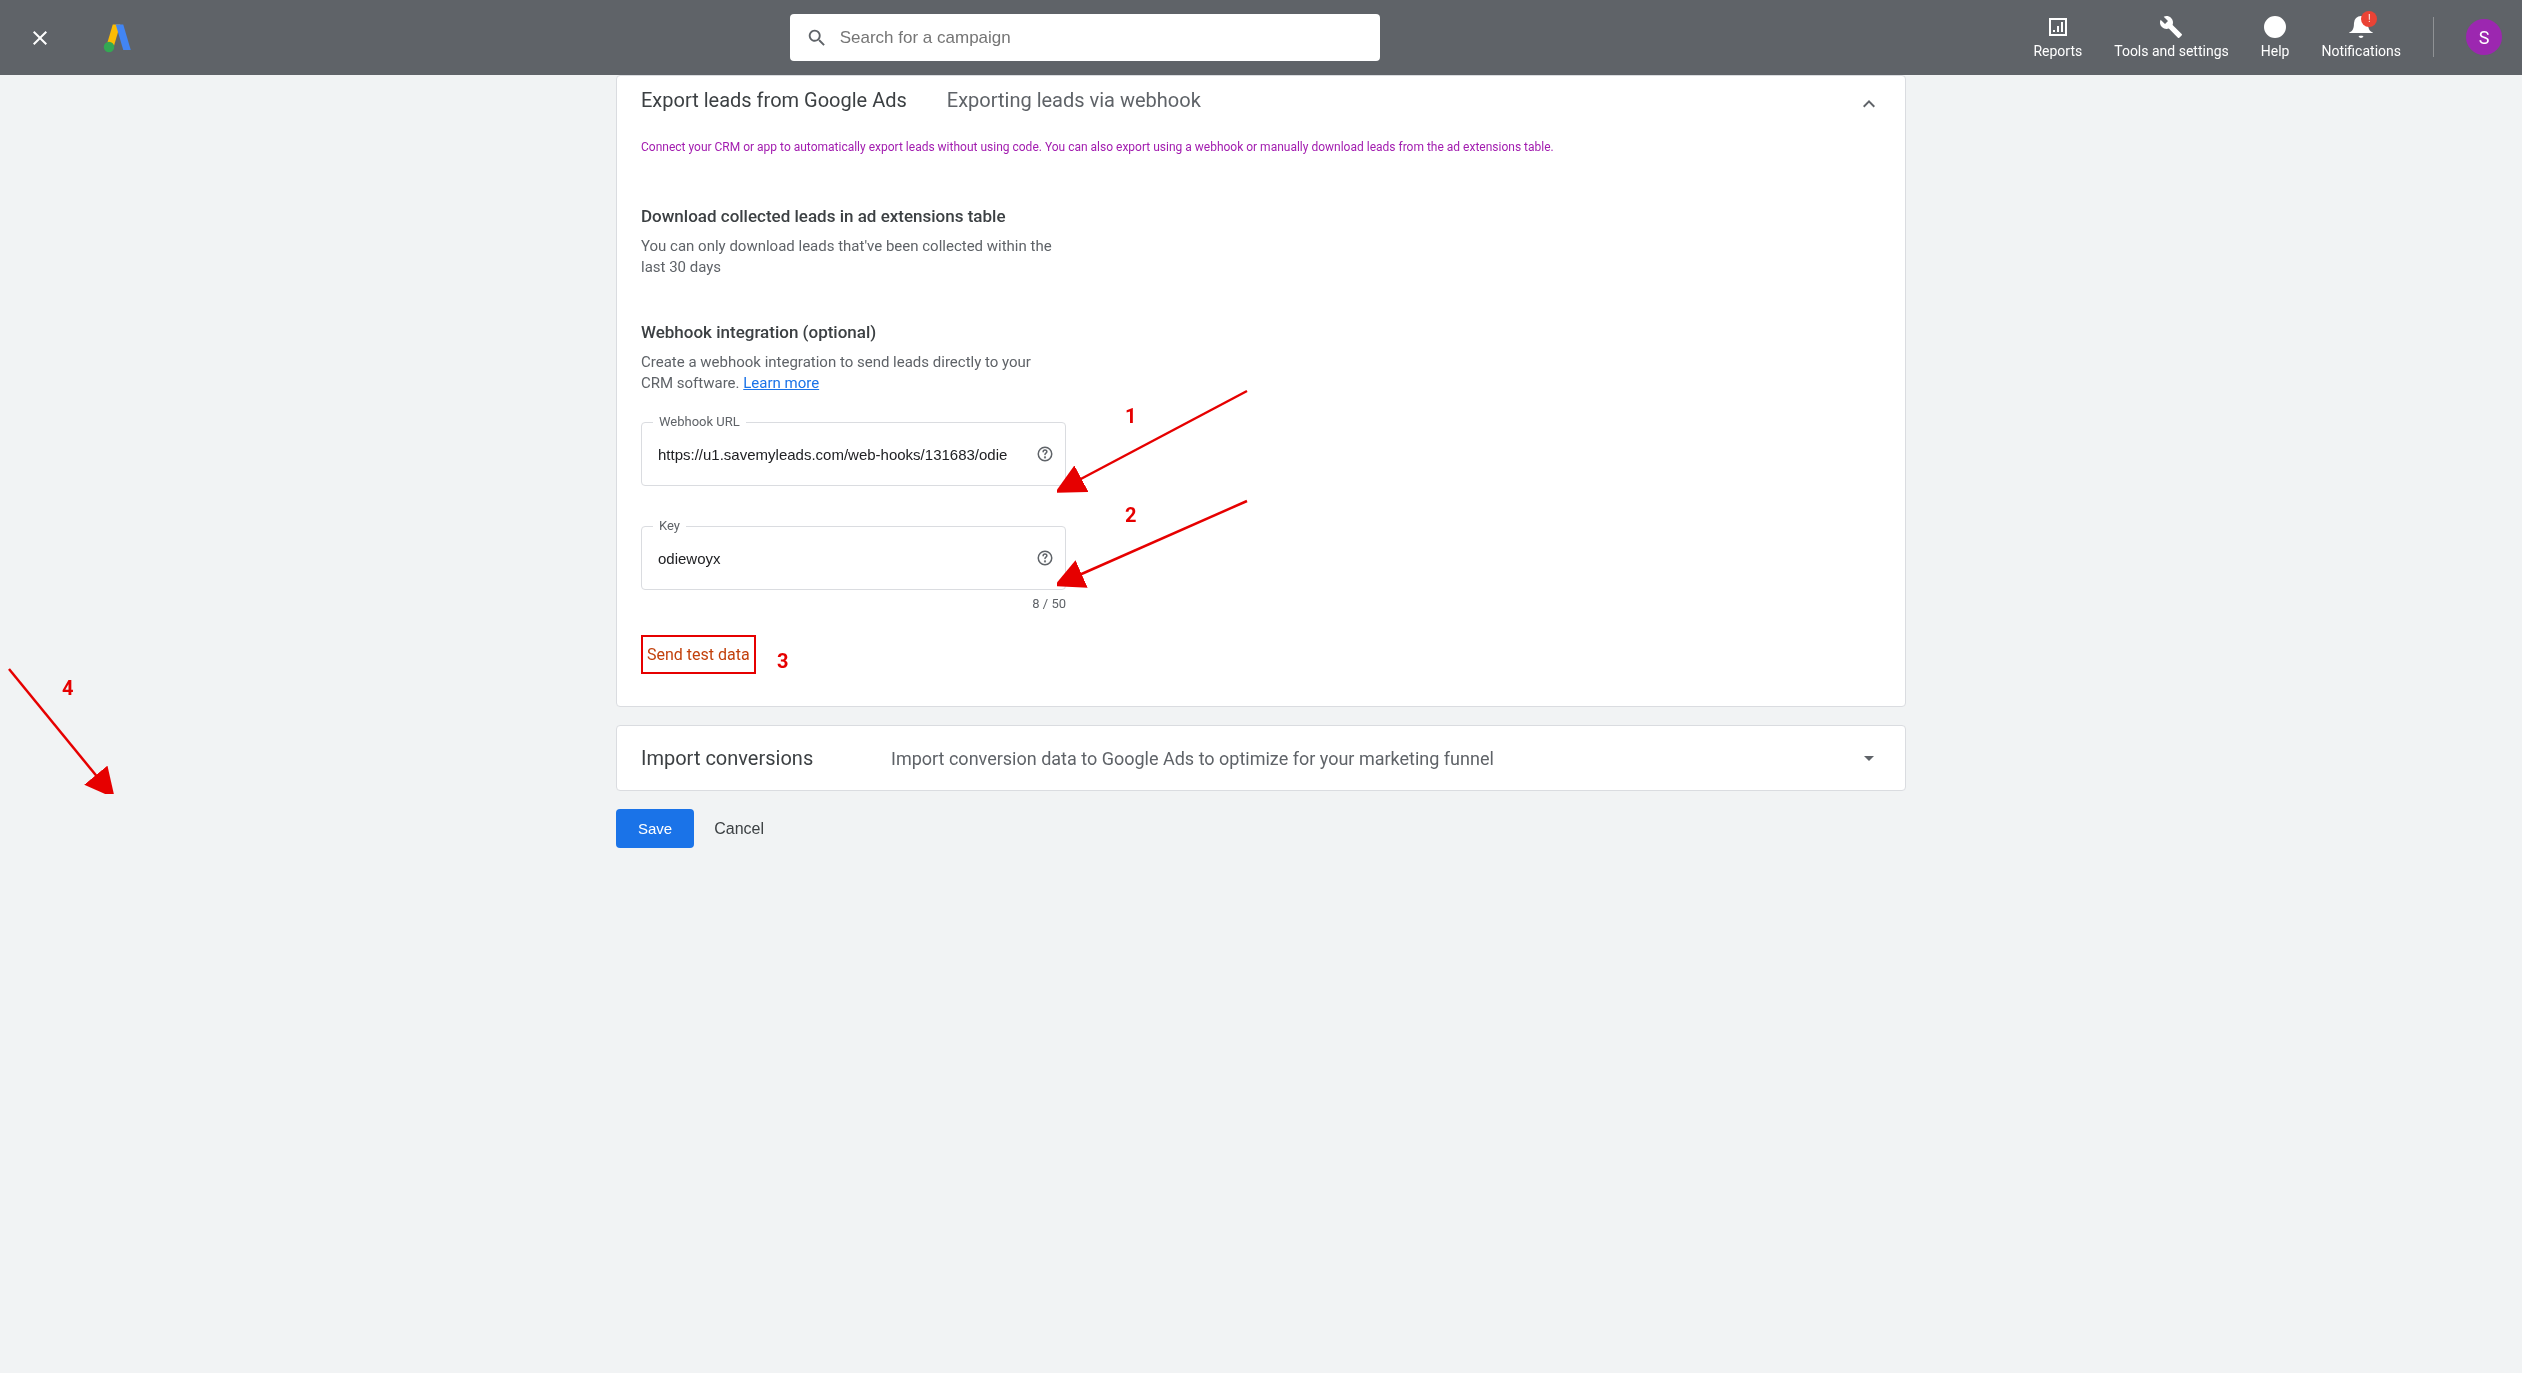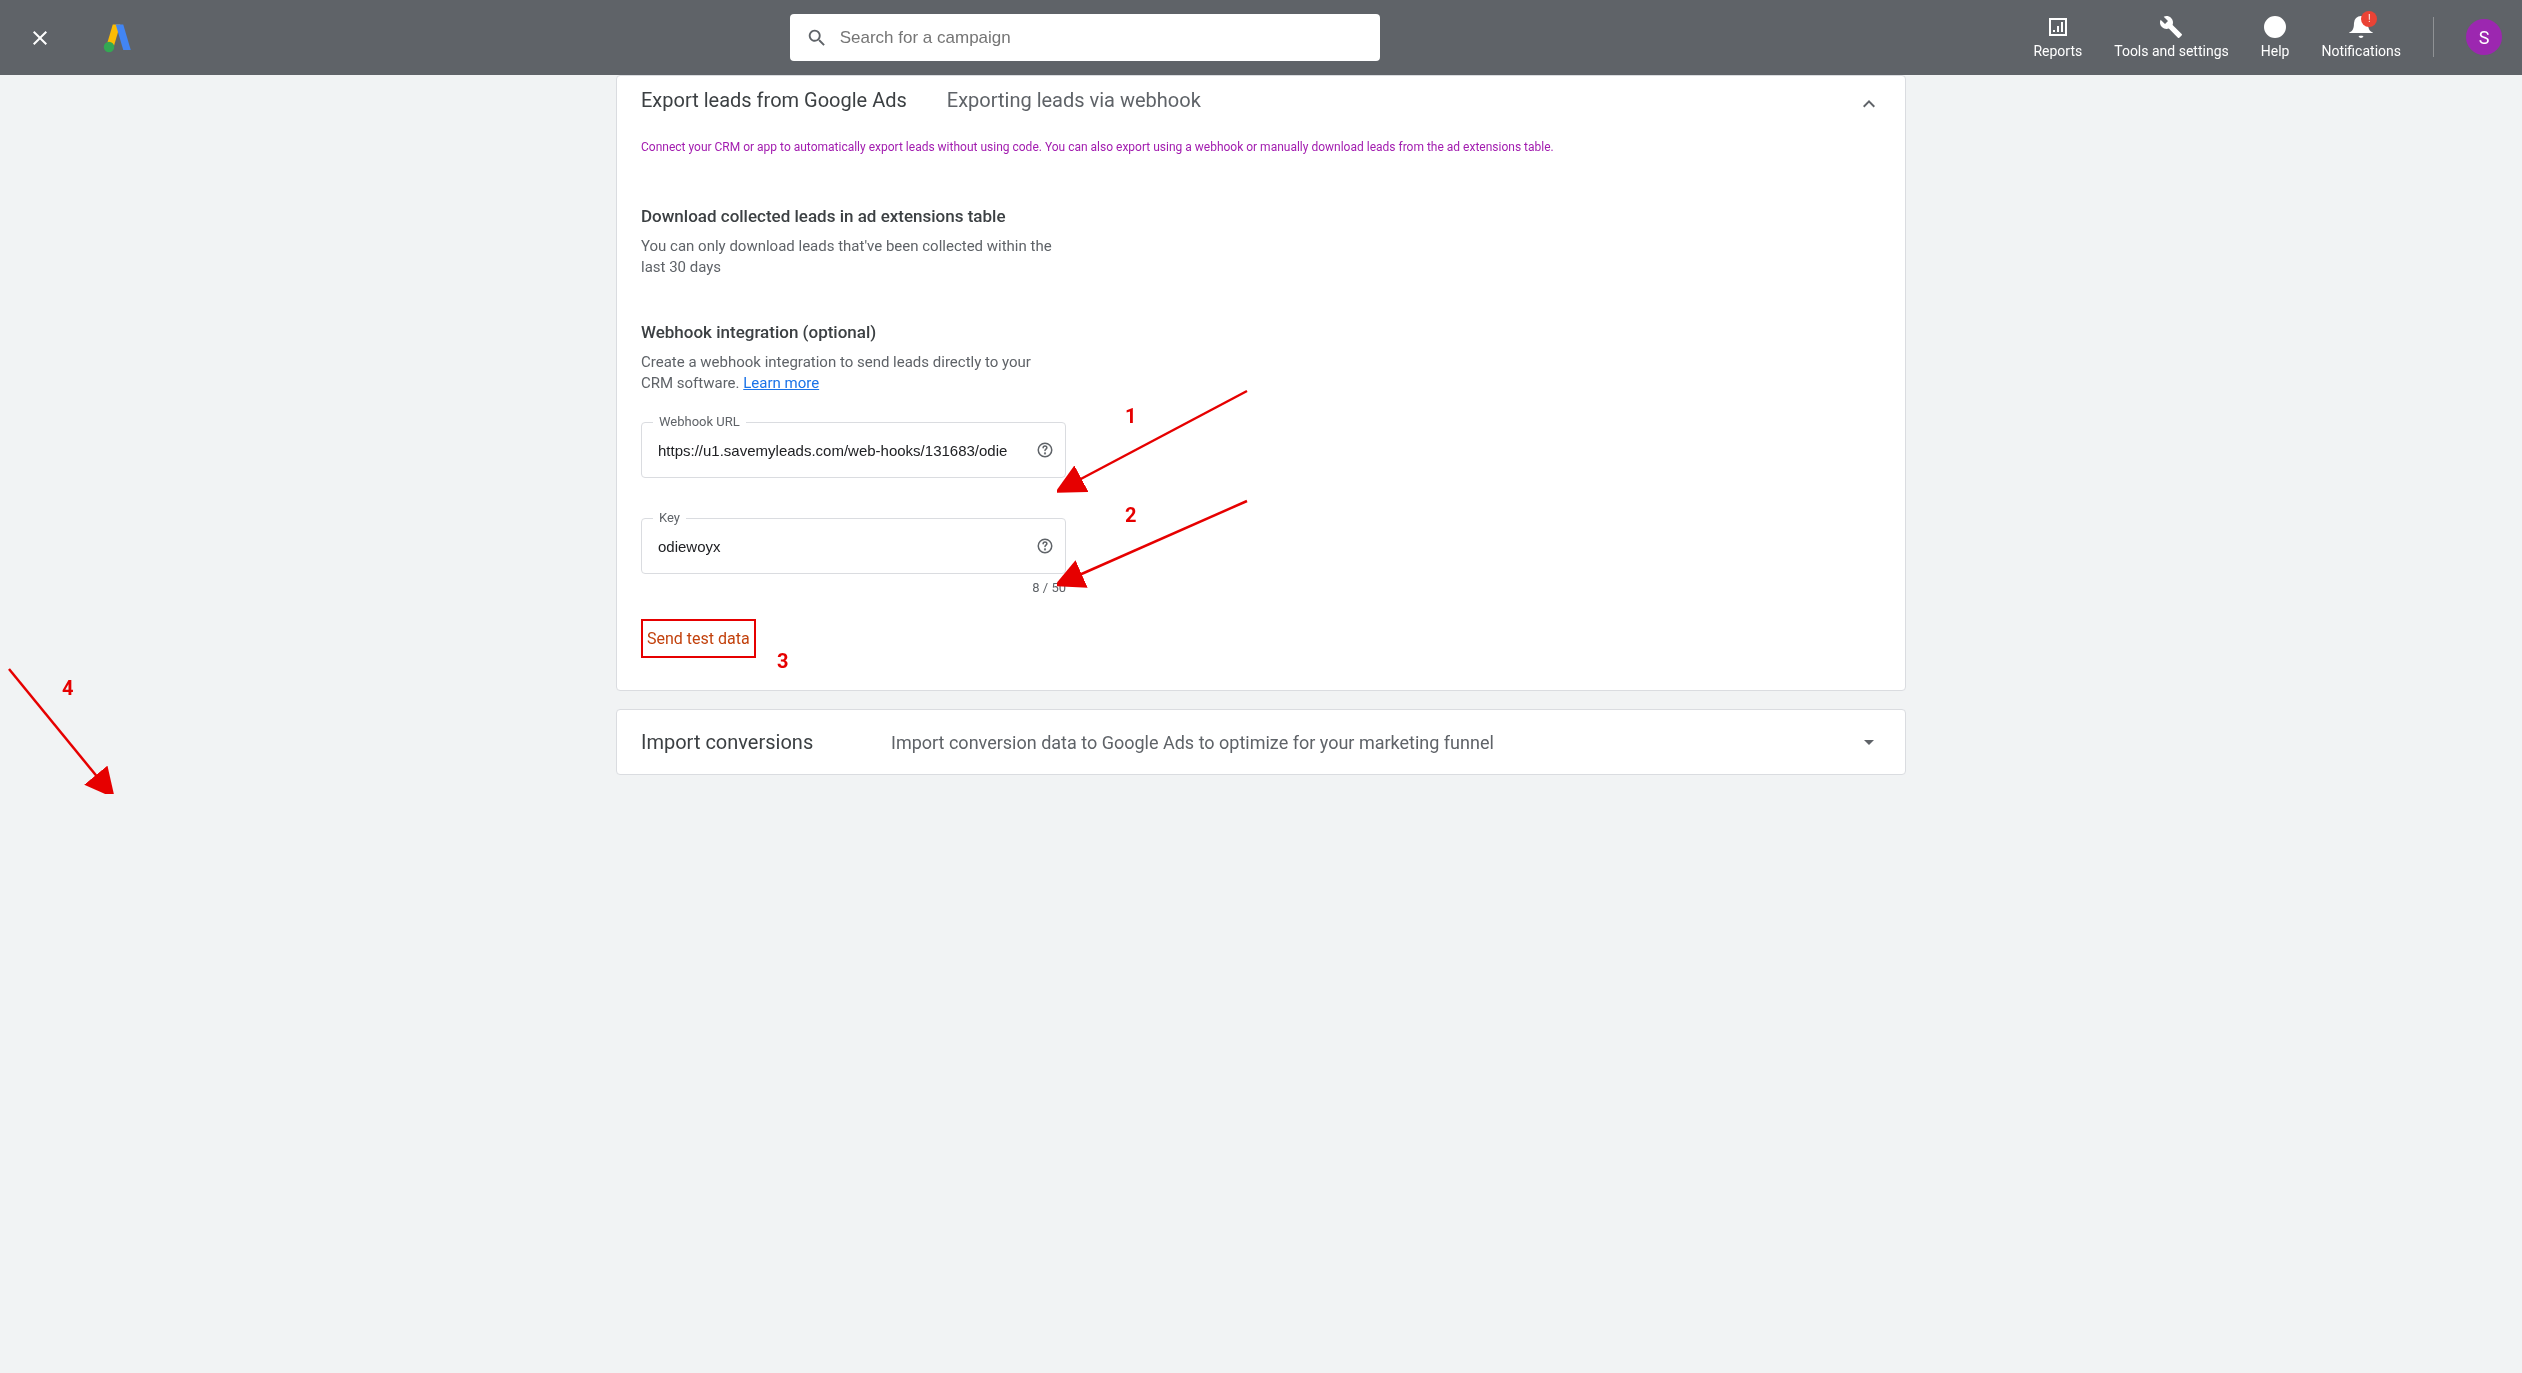--- a/index.html
+++ b/index.html
@@ -30,21 +30,21 @@
     .card-chevron { position: absolute; right: 24px; top: 16px; cursor: pointer; }
     .chevron-icon { width: 24px; height: 24px; fill: #5f6368; }
     .description { color: #a21caf; font-size: 12px; margin-top: 24px; }
     .collapse-row { display: flex; align-items: center; gap: 6px; margin-top: 36px; cursor: pointer; }
     .collapse-label { font-size: 17px; color: #3c4043; }
     .section-title { font-size: 17px; font-weight: 500; color: #3c4043; margin-top: 52px; }
     .section-desc { color: #5f6368; font-size: 15px; margin-top: 10px; max-width: 420px; line-height: 1.4; }
     .learn-more { color: #1a73e8; text-decoration: underline; cursor: pointer; }
     
     .input-wrapper { position: relative; width: 425px; margin-top: 28px; }
-    .input-field { width: 100%; height: 56px; border: 1px solid #dadce0; border-radius: 4px; padding: 0 44px 0 16px; font-size: 15px; color: #202124; outline: none; }
+    .input-field { width: 100%; height: 64px; border: 1px solid #dadce0; border-radius: 4px; padding: 0 44px 0 16px; font-size: 15px; color: #202124; outline: none; }
     .input-label { position: absolute; top: -8px; left: 12px; background: white; padding: 0 6px; font-size: 13px; color: #5f6368; }
     .input-help { position: absolute; right: 12px; top: 50%; transform: translateY(-50%); cursor: pointer; }
     .help-icon { width: 18px; height: 18px; fill: none; stroke: #5f6368; stroke-width: 2; }
     .counter { text-align: right; font-size: 13px; color: #5f6368; margin-top: 6px; width: 425px; }
     
     .test-link { display: inline-block; color: #c2410c; font-size: 16px; padding: 8px 4px; cursor: pointer; margin-top: 24px; }
     .red-box { border: 2.5px solid #e60000; }
     
     
     .card2 { background: white; border: 1px solid #dadce0; border-radius: 4px; padding: 20px 24px; display: flex; align-items: center; position: relative; }
@@ -199,20 +199,24 @@
   <div class="card2">
     <span class="card2-title">Import conversions</span>
     <span class="card2-desc">Import conversion data to Google Ads to optimize for your marketing funnel</span>
     <span>
       <svg class="chevron-icon" viewBox="0 0 24 24">
           <path d="M7 10l5 5 5-5z"></path>
         </svg>
     </span>
   </div>
 
+  <div class="btn-row">
+    <button class="btn-primary">Save</button>
+    <button class="btn-secondary">Cancel</button>
+  </div>
 
 </div>
 
 <span class="annotation-num" style="position:absolute; top:676px; left:62px;">4</span>
 <svg style="position:absolute; top:664px; left:4px; pointer-events:none;" width="110" height="130">
   <defs>
       <marker id="ah4" markerWidth="12" markerHeight="12" refX="2" refY="6" orient="auto">
         <path d="M0,0 L0,12 L12,6 z" fill="#e60000"></path>
       </marker>
     </defs>

